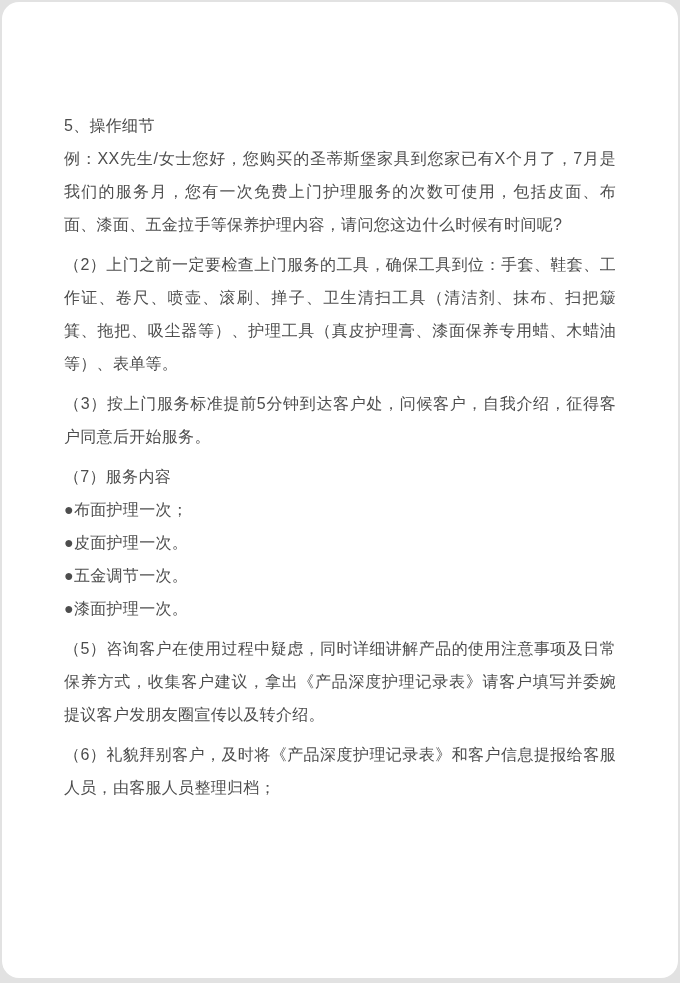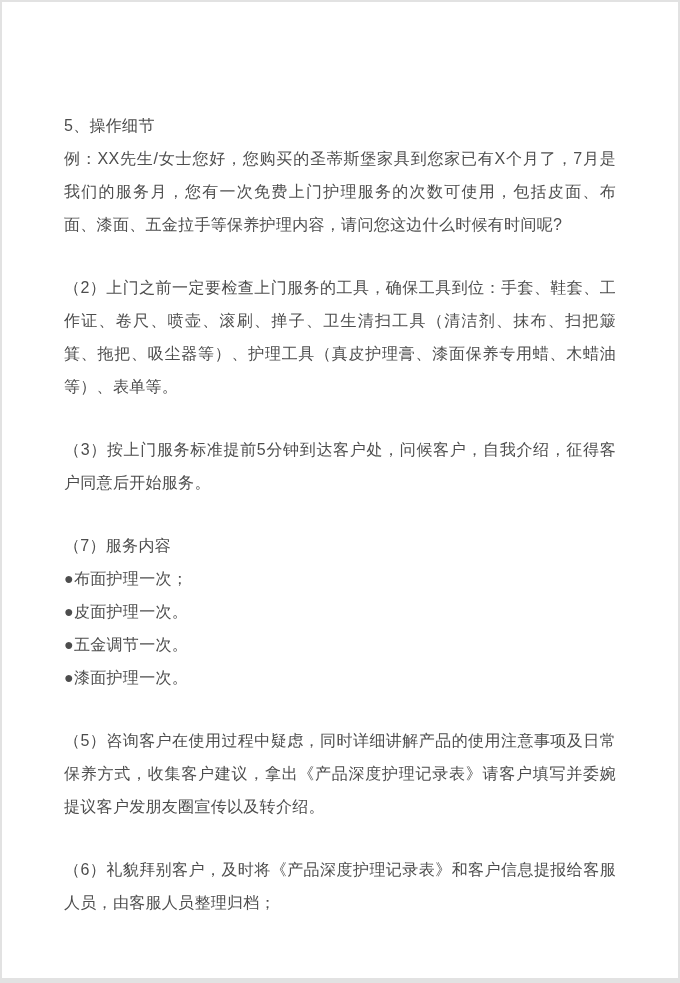--- a/index.html
+++ b/index.html
@@ -12,30 +12,31 @@
     padding: 2px 2px 5px 2px;
     font-family: "Liberation Sans", "DejaVu Sans", sans-serif;
     overflow: hidden;
   }
   .paper {
     width: 100%;
     height: 100%;
     background: #ffffff;
     padding: 107px 62px 0 62px;
     overflow: hidden;
+    border-radius: 17px;
   }
   .doc-text {
     color: #4d4d4d;
     font-size: 16px;
     line-height: 33px;
     text-align: justify;
     letter-spacing: 0.3px;
   }
   .block { margin: 0; }
-  .block.gap { margin-top: 30px; }
+  .block.gap { margin-top: 7px; }
 </style>
 </head>
 <body>
 
 <div class="canvas">
   <div class="paper">
     <div class="doc-text">
 
       <div class="block">5、操作细节</div>
 

